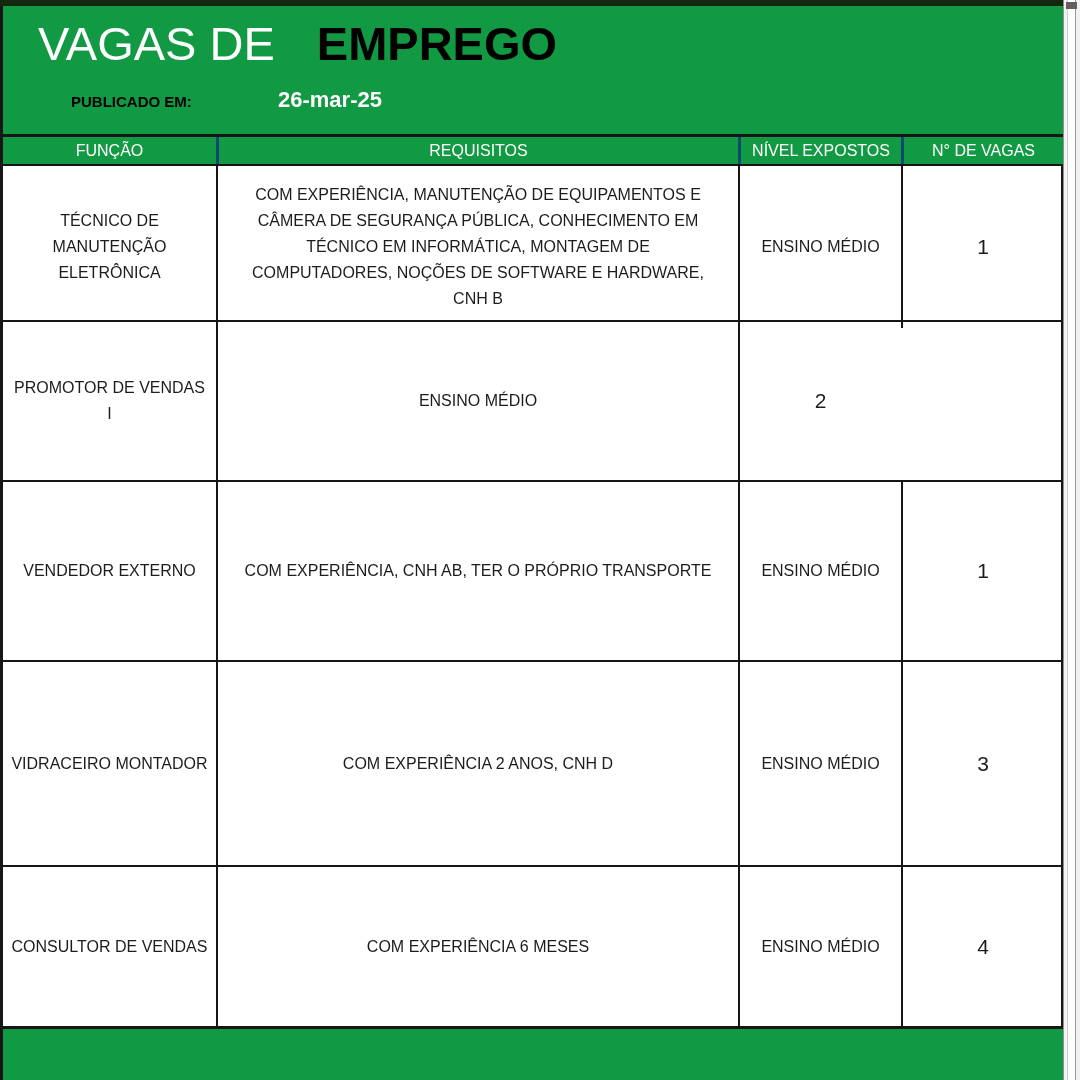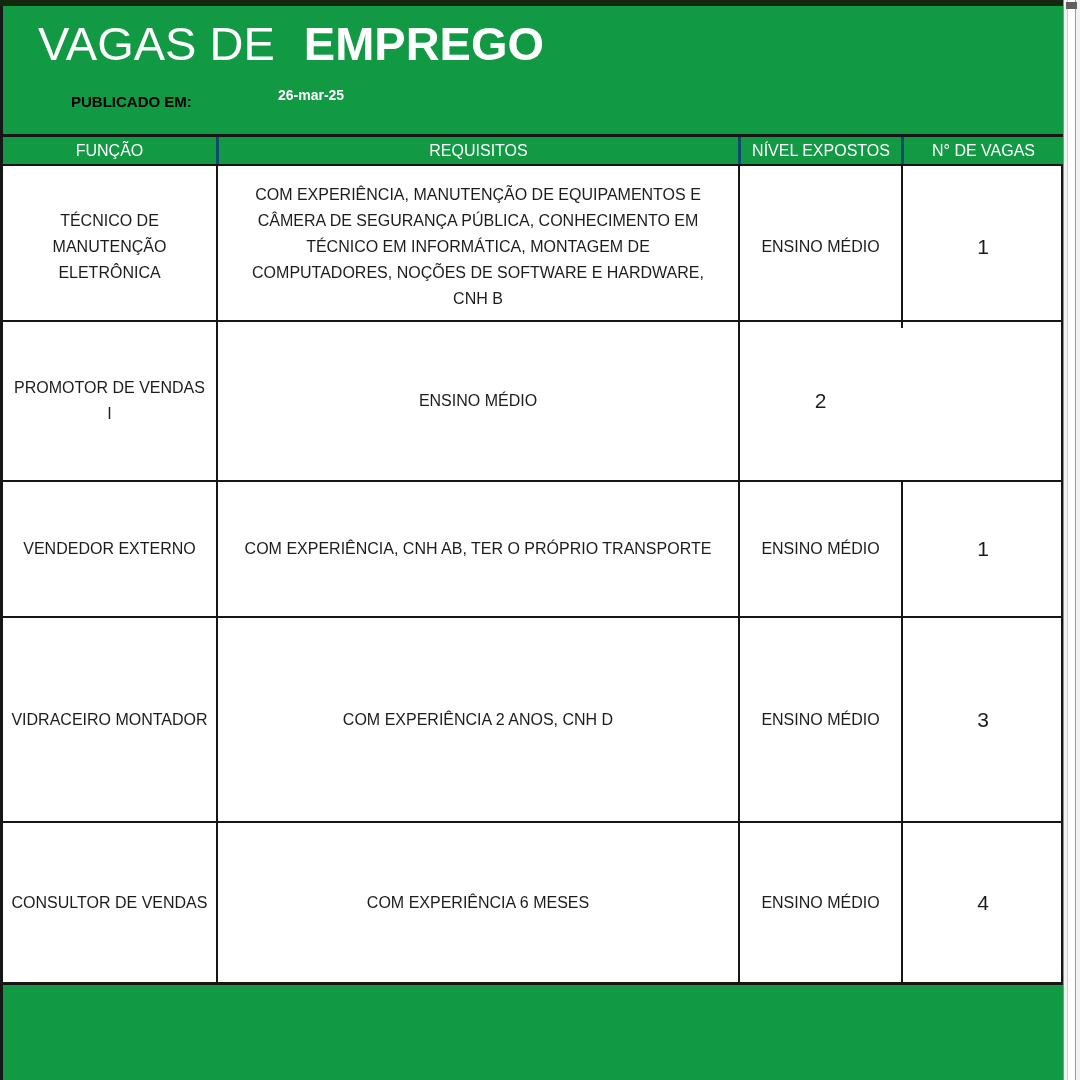--- a/index.html
+++ b/index.html
@@ -15,42 +15,42 @@
     background:#ffffff; border-left:1px solid #cfcfcf; border-right:1px solid #9b9b9b; }
   .scroll-strip .cap { position:absolute; left:2px; top:2px; width:11px; height:7px; background:#5f5f5f; }
 
   .content { position:absolute; left:0; top:0; width:1063px; }
 
   .top-band { height:6px; background:#14280f; }
 
   .banner { position:relative; height:128px; background:#129943; border-left:3px solid #161616; }
   .banner .title { position:absolute; left:35px; top:12px; font-size:47px; line-height:52px; white-space:nowrap; }
   .banner .title .w { color:#ffffff; }
-  .banner .title .y { color:#ffffff; margin-left:29px; font-weight:700; }
+  .banner .title .y { color:#000000; margin-left:42px; font-weight:700; }
   .banner .pub-label { position:absolute; left:68px; top:87px; color:#000000; font-weight:700; font-size:15px;text-align:right; }
-  .banner .pub-date  { position:absolute; left:275px; top:81px; color:#ffffff; font-weight:700; font-size:14px; }
+  .banner .pub-date  { position:absolute; left:275px; top:81px; color:#ffffff; font-weight:700; font-size:22px; }
 
   .grid { display:grid; grid-template-columns:213px 522px 163px 162px; }
 
   .thead { height:32px; background:#129943; border-left:3px solid #161616;
     border-top:3px solid #161616; border-bottom:2px solid #161616; }
   .thead .hcell { display:flex; align-items:center; justify-content:center;
     color:#ffffff; font-size:16px; }
   .thead .hcell + .hcell { border-left:3px solid #0c4a6e; }
 
   .trow { background:#ffffff; border-left:3px solid #161616; border-right:2px solid #161616;
     border-bottom:2px solid #161616; color:#1c1c1c; }
   .trow .cell { display:flex; align-items:center; justify-content:center;
     text-align:center; font-size:16px; line-height:26px; }
   .trow .cell + .cell { border-left:2px solid #161616; }
   .trow .c1 { padding:0 8px; }
   .trow .c2 { padding:16px 26px;text-align:center; }
   .trow .c4 { font-size:21px; }
 
-  .r1 { height:156px; } .r2 { height:160px; } .r3 { height:136px; }
+  .r1 { height:156px; } .r2 { height:160px; } .r3 { height:180px; }
   .r4 { height:205px; } .r5 { height:162px; border-bottom-width:3px; }
 
   .footer-band { height:108px; background:#129943; border-left:3px solid #161616;
     border-bottom:3px solid #161616; }
   .bottom-edge { height:5px; background:#e4e4e4; }
 </style>
 </head>
 <body>
 
 <div class="page">

